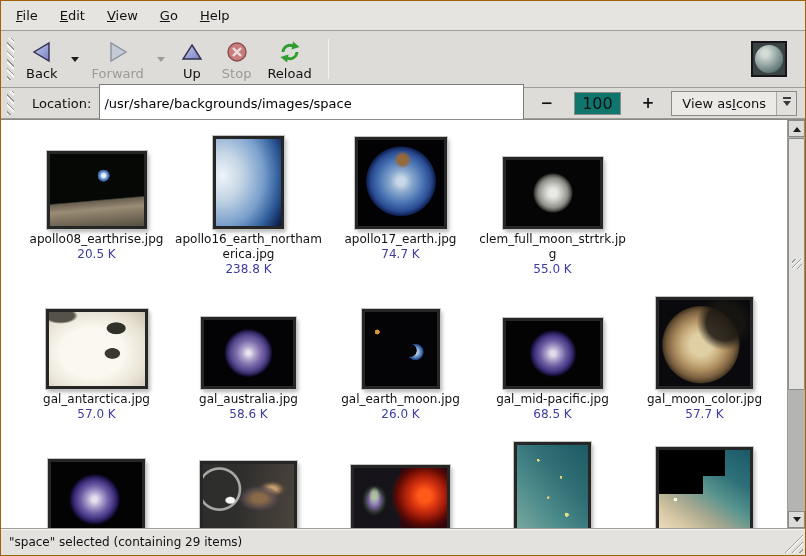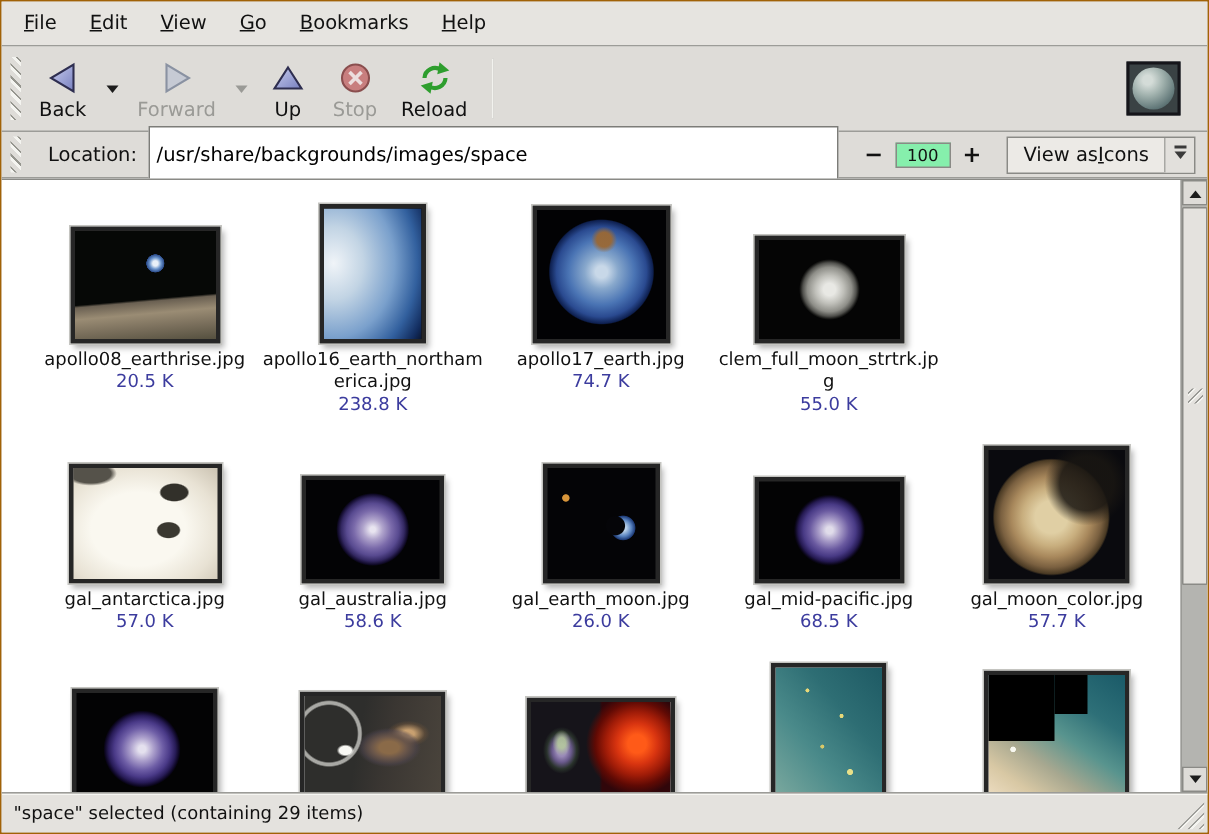--- a/index.html
+++ b/index.html
@@ -37,22 +37,22 @@
 
   
   .locationbar { height:31px; background:#dedcd8; border-bottom:1px solid #9c9c98;
                  display:flex; align-items:center; padding:0 6px 0 2px; flex:0 0 auto; }
   .locationbar .grip { height:24px; }
   .loc-label { margin:0 8px 0 14px; }
   .loc-input { flex:1; height:38px; border:1px solid #7c7c78; background:#ffffff;
                font-family:inherit; font-size:13px; padding:0 4px; margin-right:12px; }
   .zoom-ctl { display:flex; align-items:center; margin-right:12px; }
   .zoom-btn { font-weight:bold; font-size:15px; padding:0 5px; }
-  .zoom-level { background:#86efac; border:1px solid #8a8a86; font-size:11px;
-                padding:1px 7px; margin:0 3px; }
+  .zoom-level { background:#0f766e; border:1px solid #8a8a86; font-size:16px;
+                padding:1px 7px; margin:0 16px; }
   .viewas { display:flex; align-items:stretch; border:1px solid #8a8a86; background:#eceae6;
             height:25px; margin-right:2px; }
   .viewas-label { display:flex; align-items:center; padding:1px 10px; }
   .viewas-arrow { width:20px; border-left:1px solid #a8a8a4; display:flex; flex-direction:column;
                   align-items:center; justify-content:center; background:#e2e0dc; }
   .viewas-arrow .bar { width:8px; height:2px; background:#3a3a3a; margin-bottom:2px; }
   .viewas-arrow .tri-down { width:0; height:0; border:4px solid transparent; border-top:5px solid #3a3a3a; }
 
   
   .content { flex:1; background:#ffffff; position:relative; overflow:hidden; border-top:1px solid #8a8a86; }
@@ -161,21 +161,20 @@
 </head>
 <body>
 
 <div class="window">
 
   <div class="menubar">
     <div class="menu-item"><span class="accel">F</span><span>ile</span></div>
     <div class="menu-item"><span class="accel">E</span><span>dit</span></div>
     <div class="menu-item"><span class="accel">V</span><span>iew</span></div>
     <div class="menu-item"><span class="accel">G</span><span>o</span></div>
-    <div class="menu-item"><span class="accel">B</span><span>ookmarks</span></div>
     <div class="menu-item"><span class="accel">H</span><span>elp</span></div>
   </div>
 
   <div class="toolbar">
     <div class="grip"></div>
 
     <div class="tbtn">
       <span class="ticon">
         <svg width="24" height="24" viewBox="0 0 24 24">
           <defs>

